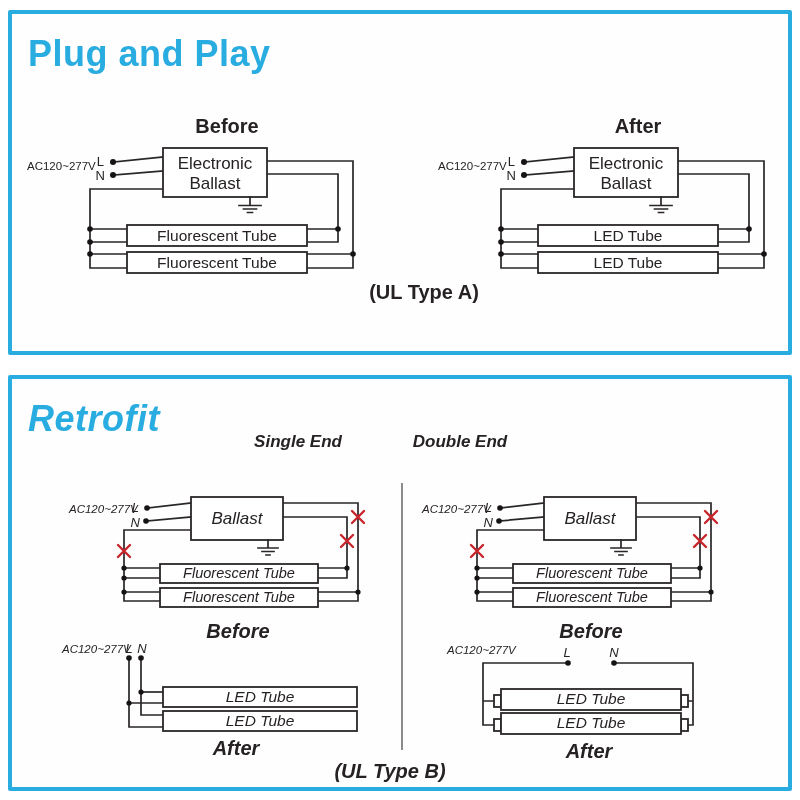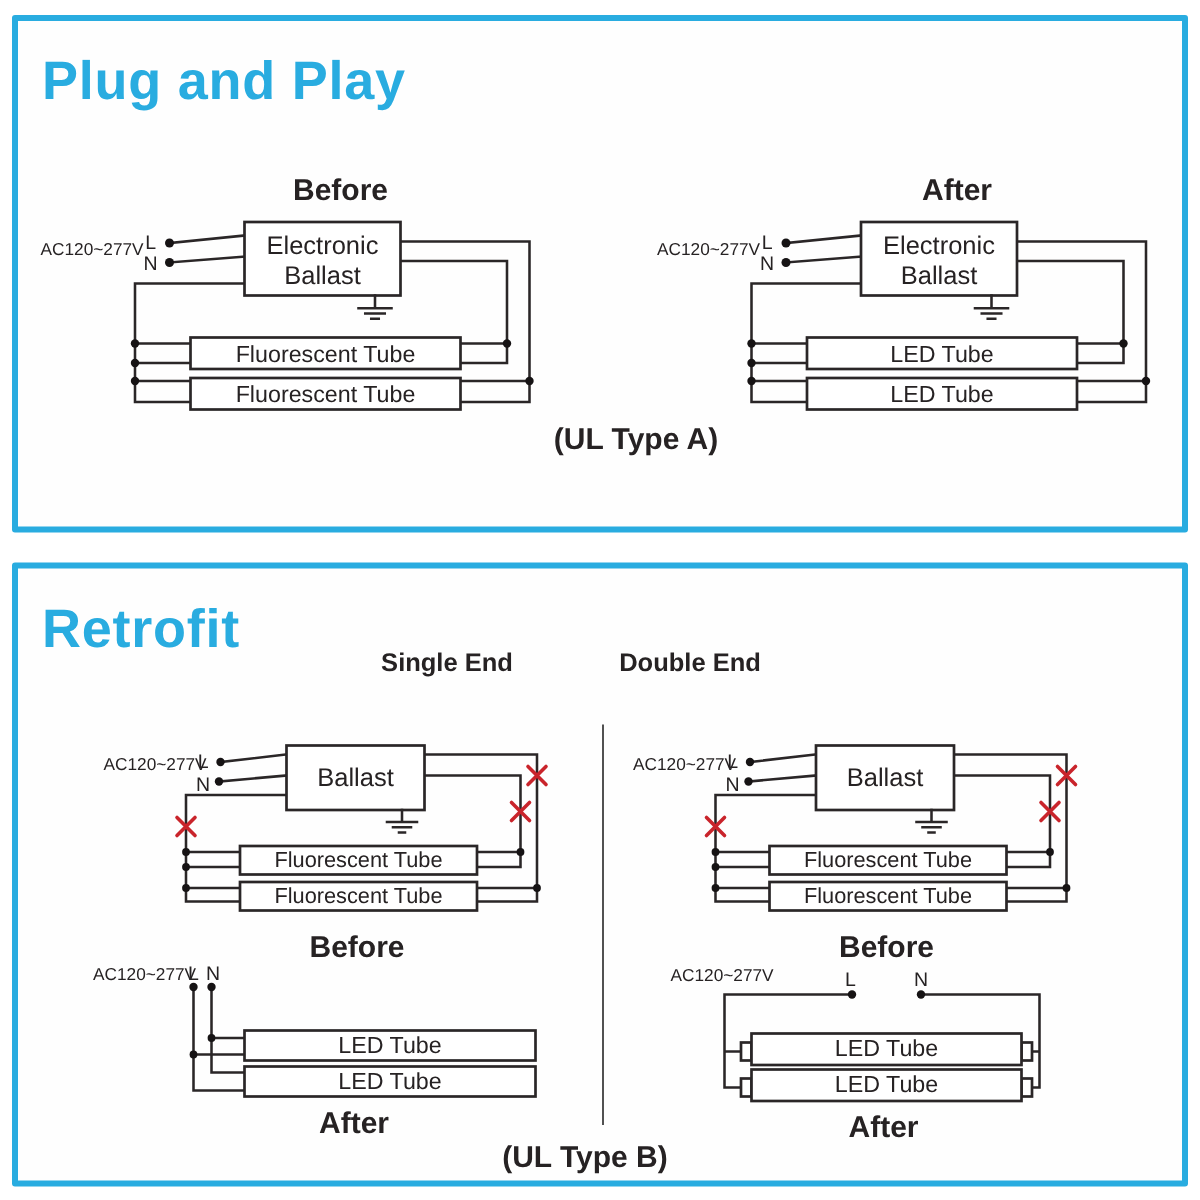--- a/index.html
+++ b/index.html
@@ -1,20 +1,20 @@
 <!DOCTYPE html>
 <html><head>
 <meta charset="utf-8">
 <style>
   html,body{margin:0;padding:0;background:#fff;width:800px;height:800px;overflow:hidden;
     font-family:"Liberation Sans", sans-serif;}
   .stage{position:relative;width:800px;height:800px;background:#fff;padding-left:14px;}
   .panel{position:absolute;border:4px solid #29ace0;background:#fefefe;border-radius:2px;}
   #panel-a{left:8px;top:10px;width:776px;height:337px;}
-  #panel-b{left:8px;top:375px;width:776px;height:408px;}
+  #panel-b{left:8px;top:375px;width:776px;height:408px;font-style:italic;}
   svg{display:block;}
   svg text{fill:#262223;}
   .panel-title{font-size:36px;font-weight:bold;fill:#29ace0;letter-spacing:.5px;}
   .heading{font-size:20px;font-weight:bold;}
   .subheading{font-size:17px;font-weight:bold;}
   .typelabel{font-size:20px;font-weight:bold;}
   .small{font-size:11.5px;}
   .pin{font-size:13px;}
   .boxlbl{font-size:17px;}
   .tublbl{font-size:15.5px;}

